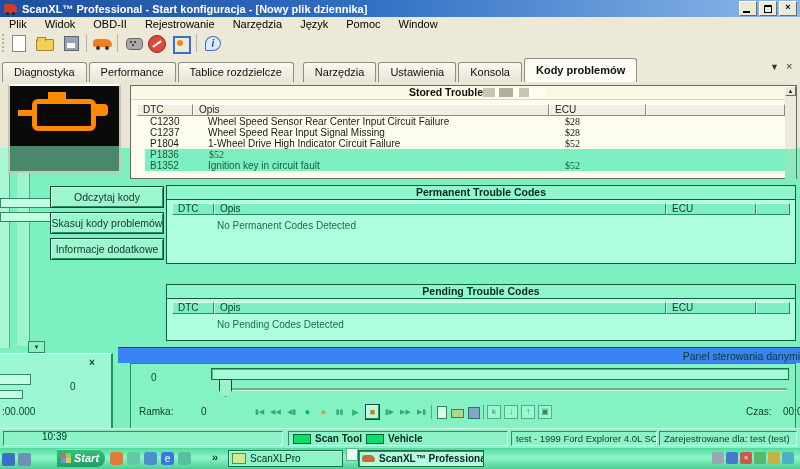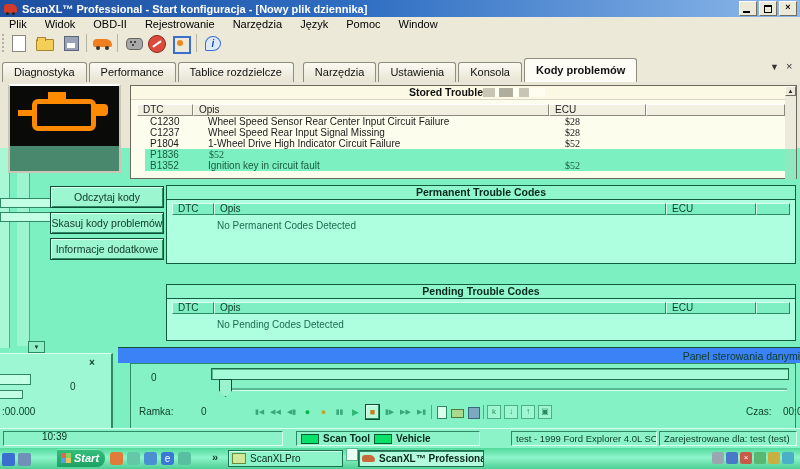--- a/index.html
+++ b/index.html
@@ -357,21 +357,21 @@
   <div class="abs lpanel">
     <span class="lclose">×</span>
     <span class="lf1"></span>
     <span class="lf2"></span>
     <span class="lzero">0</span>
     <span class="ltime">:00.000</span>
   </div>
 
   <div class="abs statusbar">
     <div class="scell" style="left:3px;width:280px;"></div>
-    <div class="scell" style="left:296px;width:184px;align-items:center;">
+    <div class="scell" style="left:288px;width:220px;align-items:center;">
       <span class="led"></span>
       <span class="sbold">Scan Tool</span>
       <span class="led"></span>
       <span class="sbold">Vehicle</span>
     </div>
     <div class="scell" style="left:511px;width:146px;padding-left:4px;font-size:9.5px;">test - 1999 Ford Explorer 4.0L SOHC</div>
     <div class="scell" style="left:659px;width:138px;padding-left:4px;font-size:9.5px;">Zarejestrowane dla: test (test)</div>
   </div>
 
   <div class="abs taskbar"></div>

